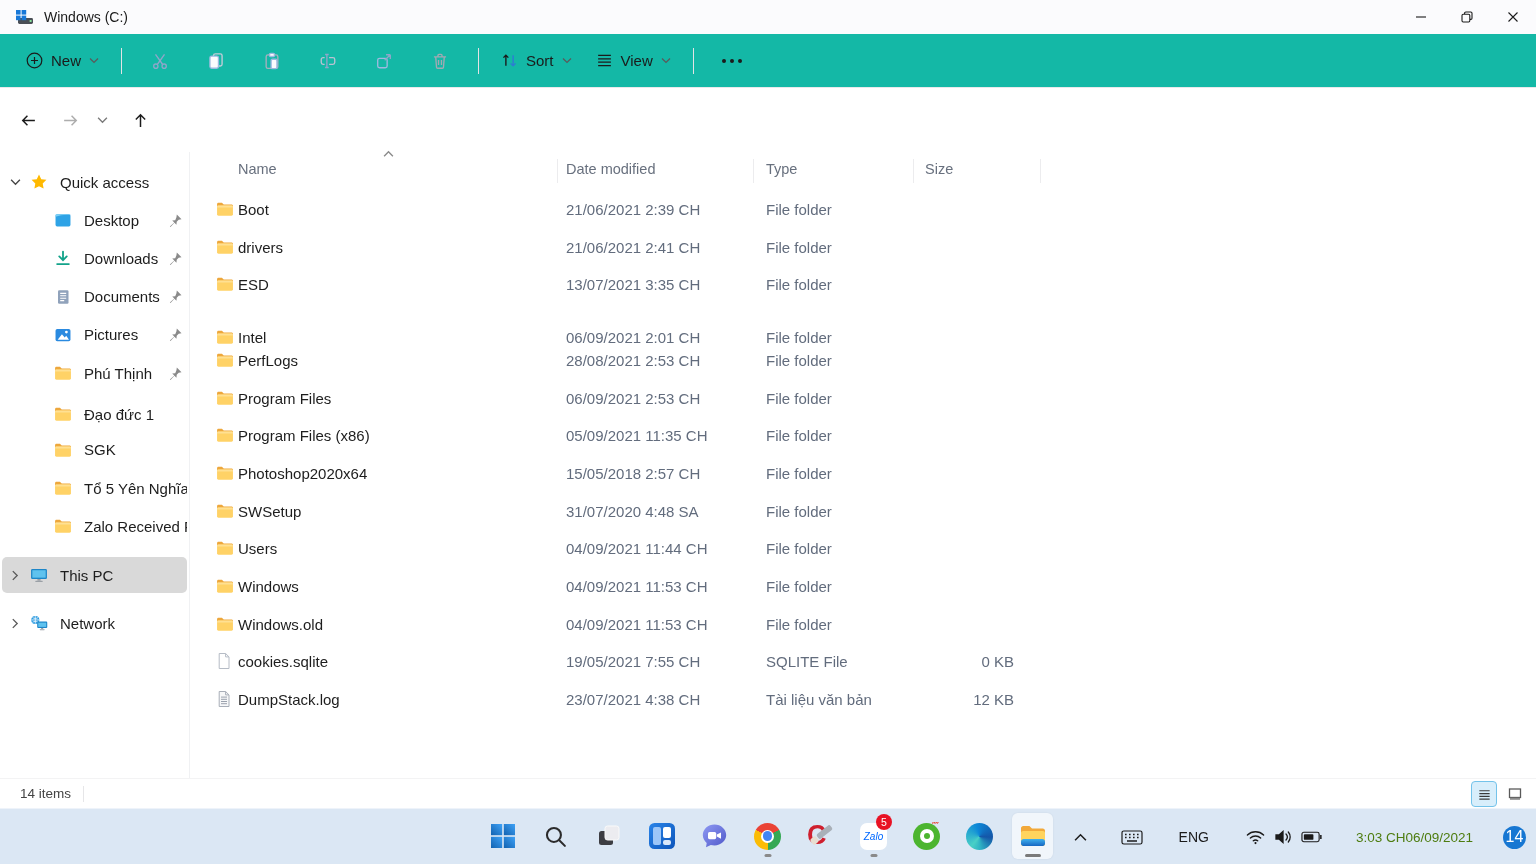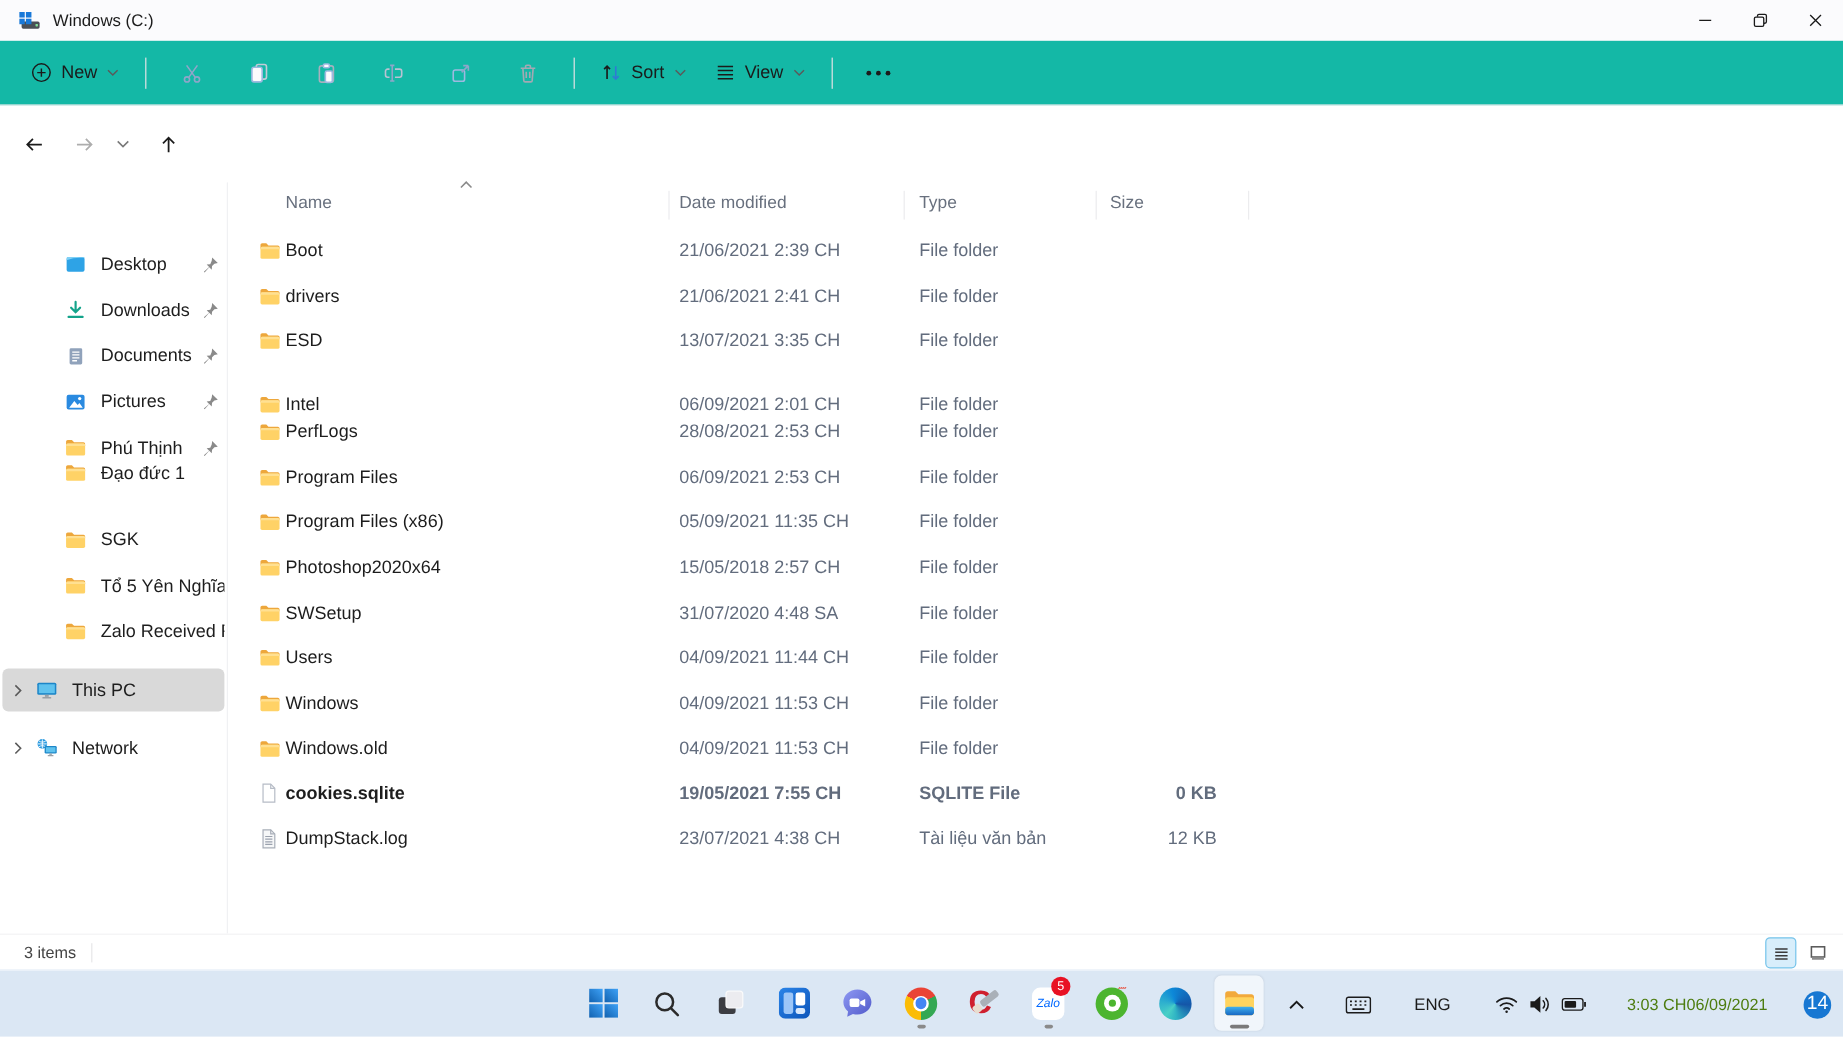--- a/index.html
+++ b/index.html
@@ -275,20 +275,33 @@
   <div class="searchbox">
     <svg width="15" height="15" viewBox="0 0 16 16" fill="none" stroke="#6e6e6e" stroke-width="1.3">
         <circle cx="6.8" cy="6.8" r="4.6"></circle>
         <path d="M10.4 10.4L14 14"></path>
       </svg>
     <span class="ph">Search Windows (C:)</span>
   </div>
 </div>
 
 <div class="sidebar">
+  <div class="side-item" style="top:12px">
+    <span class="chev">
+      <svg width="11" height="8" viewBox="0 0 10 7" fill="none" stroke="#454545" stroke-width="1.2">
+          <path d="M1 1.5l4 4 4-4"></path>
+        </svg>
+    </span>
+    <span class="ic">
+      <svg width="18" height="18" viewBox="0 0 16 16">
+          <path d="M8 1.4l2 4.1 4.6.6-3.3 3.2.8 4.5L8 11.7l-4.1 2.1.8-4.5L1.4 6.1 6 5.5z" fill="#FFB900"></path>
+        </svg>
+    </span>
+    <span class="lbl">Quick access</span>
+  </div>
 
 <div class="side-item qitem" style="top: 50px;">
       <span class="ic">
         <svg width="18" height="16" viewBox="0 0 16 15">
           <rect x="1" y="2" width="14" height="11.5" rx="1.5" fill="#2ea3e6"></rect>
           <path d="M1 4.5c4.5-1.8 9.5-2.3 14-1.7V2.9c0-.5-.4-.9-.9-.9H1.9c-.5 0-.9.4-.9.9z" fill="#7fd0f5"></path>
         </svg>
       </span>
       <span class="lbl">Desktop</span>
       <span class="pin">
@@ -347,21 +360,21 @@
           <path d="M1 5.6c0-.7.6-1.3 1.3-1.3h12.4c.7 0 1.3.6 1.3 1.3v.6H1z" fill="#ffe092"></path>
         </svg>
       </span>
       <span class="lbl">Phú Thịnh</span>
       <span class="pin">
         <svg width="15" height="15" viewBox="0 0 16 16">
           <path d="M9.4 1.6l5 5-3 .6-2.1 2.1-.3 3.2-2.2-2.2-4.1 4.7-.7-.7 4.7-4.1-2.2-2.2 3.2-.3L9 4.6z" fill="#8a8a8a"></path>
         </svg>
       </span>
     </div>
-    <div class="side-item qitem" style="top: 224px;">
+    <div class="side-item qitem" style="top: 244px;">
       <span class="ic">
         <svg width="18" height="16" viewBox="0 0 17 15">
           <path d="M1 2.9c0-.7.6-1.3 1.3-1.3h3.3l1.7 1.7h7.4c.7 0 1.3.6 1.3 1.3v1H1z" fill="#eda73c"></path>
           <rect x="1" y="4.3" width="15" height="9.5" rx="1.3" fill="#ffd266"></rect>
           <path d="M1 5.6c0-.7.6-1.3 1.3-1.3h12.4c.7 0 1.3.6 1.3 1.3v.6H1z" fill="#ffe092"></path>
         </svg>
       </span>
       <span class="lbl">Đạo đức 1</span>
     </div>
     <div class="side-item qitem" style="top: 279.8px;">
@@ -596,21 +609,21 @@
             <path d="M1 2.9c0-.7.6-1.3 1.3-1.3h3.3l1.7 1.7h7.4c.7 0 1.3.6 1.3 1.3v1H1z" fill="#eda73c"></path>
             <rect x="1" y="4.3" width="15" height="9.5" rx="1.3" fill="#ffd266"></rect>
             <path d="M1 5.6c0-.7.6-1.3 1.3-1.3h12.4c.7 0 1.3.6 1.3 1.3v.6H1z" fill="#ffe092"></path>
           </svg>
         </span>
         <span class="cell c-name">Windows.old</span>
         <span class="cell c-date">04/09/2021 11:53 CH</span>
         <span class="cell c-type">File folder</span>
         <span class="cell c-size"></span>
       </div>
-      <div class="frow" style="top: 452.4px; font-weight: bold;">
+      <div class="frow" style="top: 452.4px;">
         <span class="cell c-ic">
           <svg width="16" height="17" viewBox="0 0 16 17">
             <path d="M3.2 1h6.4L13 4.4V16H3.2z" fill="#fff" stroke="#b6bcc6"></path>
             <path d="M9.6 1v3.4H13" fill="none" stroke="#b6bcc6"></path>
           </svg>
         </span>
         <span class="cell c-name">cookies.sqlite</span>
         <span class="cell c-date">19/05/2021 7:55 CH</span>
         <span class="cell c-type">SQLITE File</span>
         <span class="cell c-size">0 KB</span>
@@ -625,21 +638,21 @@
         </span>
         <span class="cell c-name">DumpStack.log</span>
         <span class="cell c-date">23/07/2021 4:38 CH</span>
         <span class="cell c-type">Tài liệu văn bản</span>
         <span class="cell c-size">12 KB</span>
       </div>
     </div>
 </div>
 
 <div class="statusbar">
-  <span class="cnt">3 items</span>
+  <span class="cnt">14 items</span>
   <span class="ssep"></span>
   <div class="viewtoggles">
     <div class="vbtn active">
       <svg width="15" height="15" viewBox="0 0 16 16" stroke="#3a3a3a" stroke-width="1.3">
           <path d="M2.5 4h11M2.5 7h11M2.5 10h11M2.5 13h11"></path>
         </svg>
     </div>
     <div class="vbtn">
       <svg width="16" height="16" viewBox="0 0 16 16" fill="none">
           <rect x="2.5" y="3" width="11" height="8.5" stroke="#5a5a5a" stroke-width="1.3"></rect>

